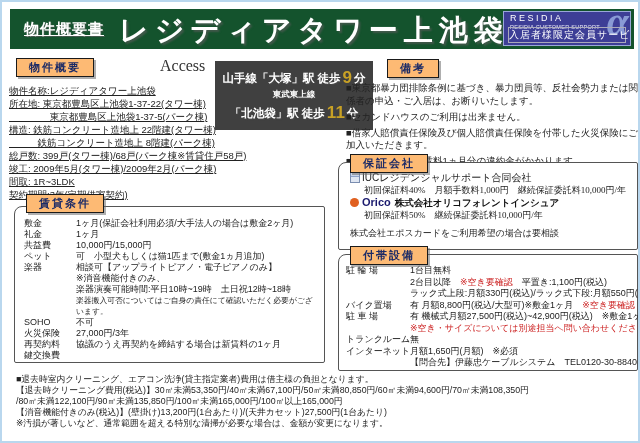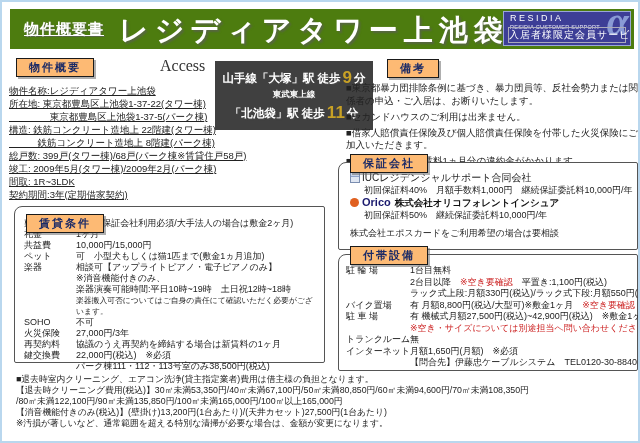--- a/index.html
+++ b/index.html
@@ -2,21 +2,21 @@
 <html><head>
 <meta charset="utf-8">
 <style>
   html,body { margin:0; padding:0; background:#ddd; }
   .page {
     position:relative; width:640px; height:443px; background:#ffffff;
     border:2px solid #b9d7ee; box-sizing:border-box; overflow:hidden;
     font-family:"Liberation Sans","DejaVu Sans",sans-serif; color:#222;
   }
   
-  .header-bar { position:absolute; left:8px; top:7px; width:624px; height:40px; background:#4d7c0f; }
+  .header-bar { position:absolute; left:8px; top:7px; width:624px; height:40px; background:#14532d; }
   .doc-type {
     position:absolute; left:14px; top:11px; font-size:15px; font-weight:bold; color:#fff;
     text-decoration:underline; letter-spacing:1px; text-shadow:1px 1px 1px rgba(90,90,90,.6); white-space:nowrap;
   }
   .main-title {
     position:absolute; left:108px; top:2px; width:392px; text-align:center; font-size:29px; font-weight:bold;
     color:#fff; letter-spacing:6px; text-shadow:2px 2px 2px rgba(90,90,90,.65); white-space:nowrap;
   }
   .logo {
     position:absolute; right:3px; top:2px; width:128px; height:35px; background:#3d3e96;
@@ -59,21 +59,21 @@
   .r-row { display:flex; }
   .r-lbl { width:52px; flex:none; white-space:nowrap; }
   .r-val { flex:1; white-space:pre-line; }
   .r-note { display:block; font-size:7.8px; }
   
   .remarks-list { position:absolute; left:344px; top:80px; width:294px; font-size:9.5px; line-height:12.5px; }
   .remark-item { margin-bottom:3.5px; }
   
   .guarantee-content { position:absolute; left:348px; top:170px; width:284px; font-size:9px; line-height:12px; z-index:2; }
   .g-name { font-size:10px; white-space:nowrap; }
-  .g-terms { padding-left:14px; white-space:nowrap; }
+  .g-terms { padding-left:14px; white-space:nowrap;font-family:Liberation Serif, serif; }
   .iuc-icon {
     display:inline-block; width:10px; height:11px; vertical-align:-2px; margin-right:2px;
     background:linear-gradient(#c9d4e8 0 3px,#8fa3c8 3px 4px,#dfe6f2 4px 11px); border:1px solid #7a8db0; box-sizing:border-box;
   }
   .orico-dot { display:inline-block; width:9px; height:9px; border-radius:50%; background:#e06020; margin-right:3px; vertical-align:-1px; }
   .orico-brand { font-weight:bold; color:#1a1a6e; font-size:11px; margin-right:4px; }
   .orico-name { font-weight:bold; color:#111; font-size:9.5px; }
   .g-note { margin-top:6px; white-space:nowrap; }
   
   .facilities-content { position:absolute; left:344px; top:263px; width:288px; font-size:9px; line-height:11.5px; z-index:2; }
@@ -126,21 +126,21 @@
 
   <div class="section-btn" style="left:385px; top:57px;">備考</div>
   <div class="remarks-list">
     <div class="remark-item">■東京都暴力団排除条例に基づき、暴力団員等、反社会勢力または関係者の申込・ご入居は、お断りいたします。</div>
     <div class="remark-item">■セカンドハウスのご利用は出来ません。</div>
     <div class="remark-item">■借家人賠償責任保険及び個人賠償責任保険を付帯した火災保険にご加入いただきます。</div>
     <div class="remark-item">■1年未満解約時、賃料1ヵ月分の違約金がかかります。</div>
   </div>
 
   <div class="frame rental-frame"></div>
-  <div class="section-btn" style="left:24px; top:212px;">賃貸条件</div>
+  <div class="section-btn" style="left:24px; top:192px;">賃貸条件</div>
   <div class="rental-table">
     <div class="r-row">
       <span class="r-lbl">敷金</span>
       <span class="r-val">1ヶ月(保証会社利用必須/大手法人の場合は敷金2ヶ月)</span>
     </div>
     <div class="r-row">
       <span class="r-lbl">礼金</span>
       <span class="r-val">1ヶ月</span>
     </div>
     <div class="r-row">
@@ -164,22 +164,20 @@
     <div class="r-row">
       <span class="r-lbl">火災保険</span>
       <span class="r-val">27,000円/3年</span>
     </div>
     <div class="r-row">
       <span class="r-lbl">再契約料</span>
       <span class="r-val">協議のうえ再契約を締結する場合は新賃料の1ヶ月</span>
     </div>
     <div class="r-row">
       <span class="r-lbl">鍵交換費</span>
-      <span class="r-val">22,000円(税込)　※必須
-パーク棟111・112・113号室のみ38,500円(税込)</span>
     </div>
   </div>
 
   <div class="frame guarantee-frame"></div>
   <div class="section-btn" style="left:348px; top:152px;">保証会社</div>
   <div class="guarantee-content">
     <div class="g-name">
       <span class="iuc-icon"></span><span>IUCレジデンシャルサポート合同会社</span>
     </div>
     <div class="g-terms">初回保証料40%　月額手数料1,000円　継続保証委託料10,000円/年</div>

